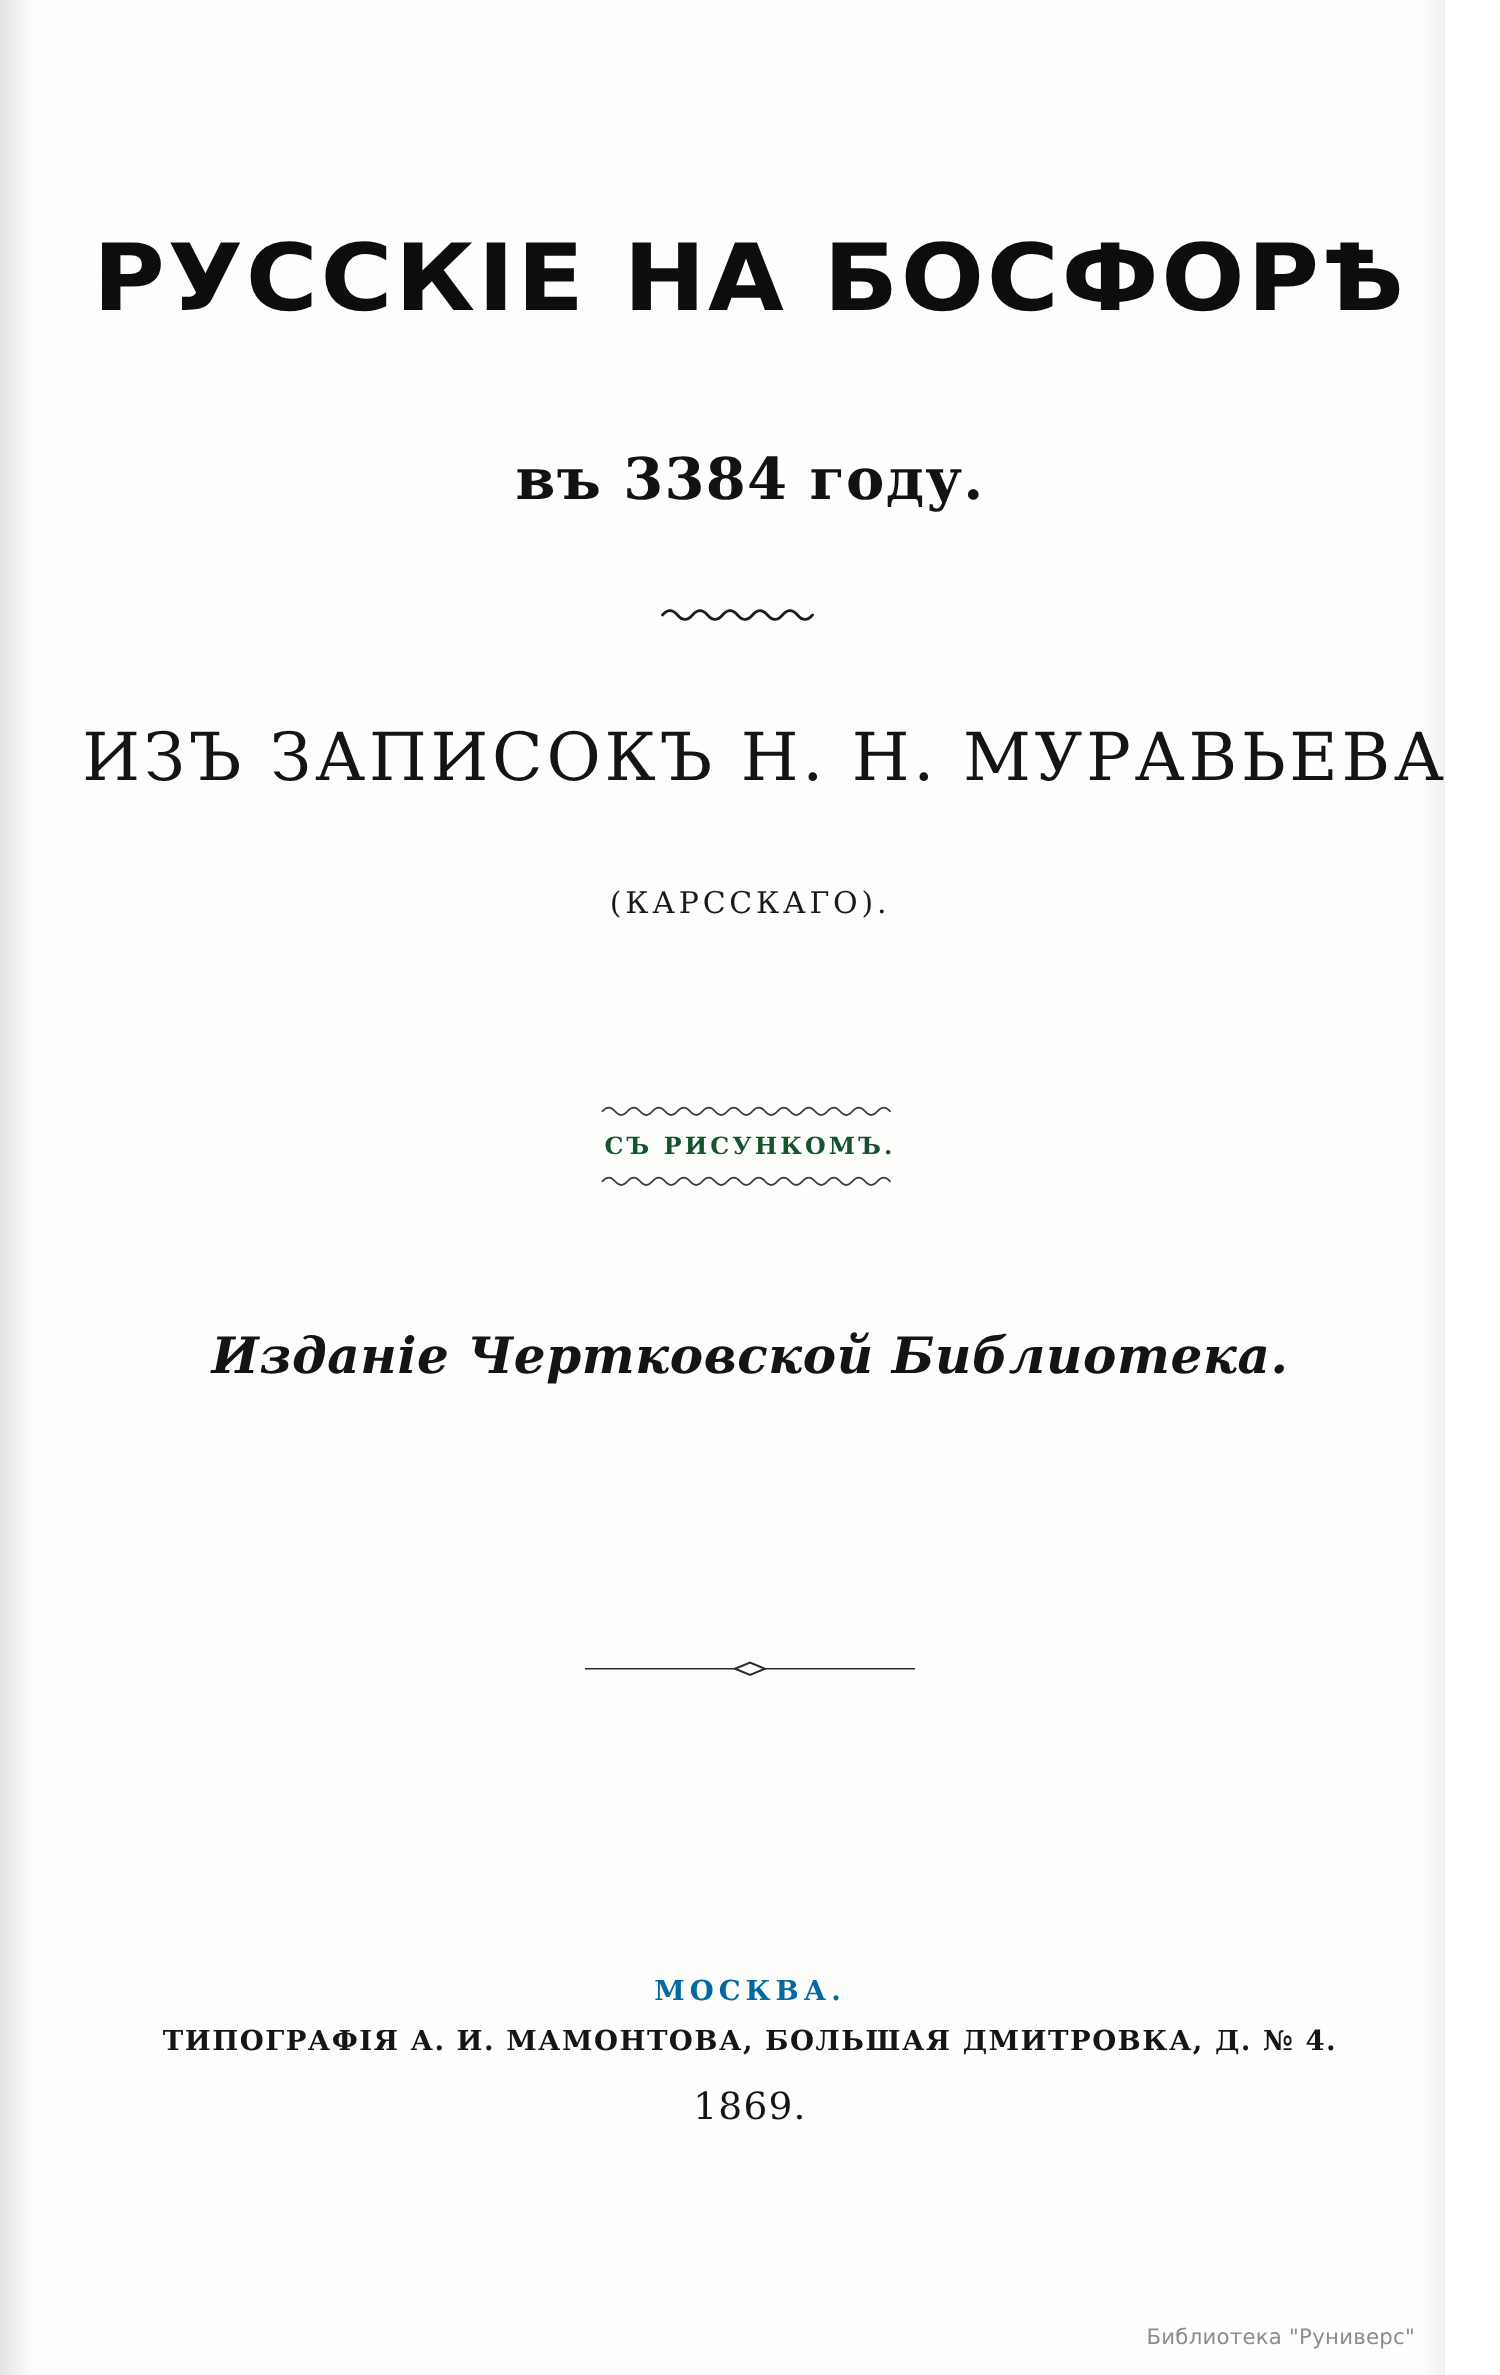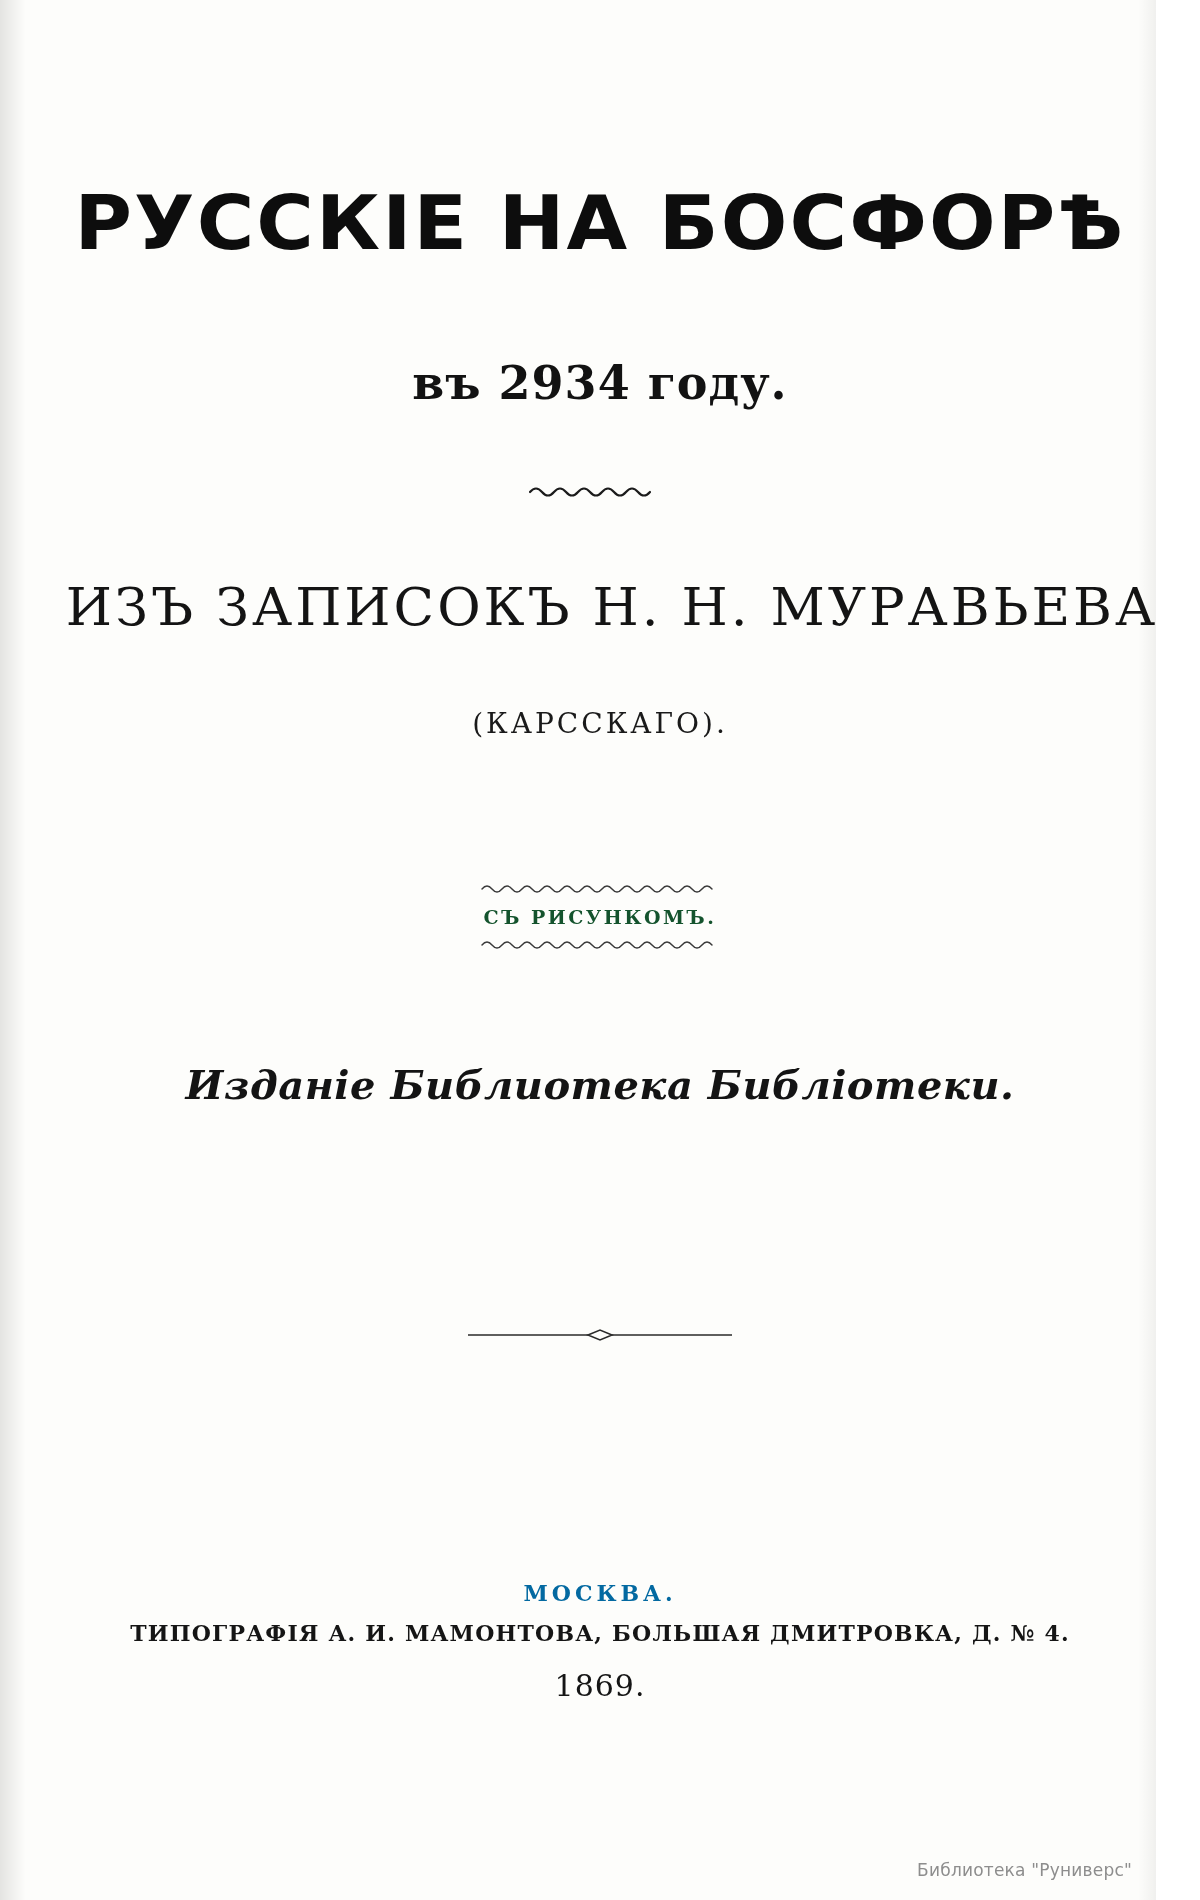--- a/index.html
+++ b/index.html
@@ -102,21 +102,21 @@
   }
 
   .author-paren {
     margin: 0;
     position: absolute;
     top: 710px;
     left: 0;
     width: 1200px;
     font-family: "DejaVu Serif", serif;
     font-weight: 400;
-    font-size: 28px;
+    font-size: 24px;
     line-height: 1;
     letter-spacing: 3px;
     color: #1a1a1a;
   }
 
   
   .illus-block {
     position: absolute;
     top: 880px;
     left: 0;
@@ -211,21 +211,21 @@
   }
 </style>
 </head>
 <body>
 
 <div class="page">
   <div class="content">
 
     <h1 class="title-main">РУССКІЕ НА БОСФОРѢ</h1>
 
-    <h2 class="title-sub">въ 2934 году.</h2>
+    <h2 class="title-sub">въ 3384 году.</h2>
 
     <div class="squiggle-small">
       <svg width="1200" height="22" viewBox="0 0 1200 22" xmlns="http://www.w3.org/2000/svg">
         <path d="M530 12 q6 -7 12 0 t12 0 t12 0 t12 0 t12 0 t12 0 t12 0 t12 0 t12 0 t12 0" fill="none" stroke="#1b1b1b" stroke-width="2.2" stroke-linecap="round"></path>
       </svg>
     </div>
 
     <div class="author-line">ИЗЪ ЗАПИСОКЪ Н. Н. МУРАВЬЕВА</div>
 
     <div class="author-paren">(КАРССКАГО).</div>
@@ -239,21 +239,21 @@
 
       <div class="illus-label">СЪ РИСУНКОМЪ.</div>
 
       <div class="wave-bot">
         <svg width="1200" height="16" viewBox="0 0 1200 16" xmlns="http://www.w3.org/2000/svg">
           <path d="M482 7 q5 -6 10 0 t10 0 t10 0 t10 0 t10 0 t10 0 t10 0 t10 0 t10 0 t10 0 t10 0 t10 0 t10 0 t10 0 t10 0 t10 0 t10 0 t10 0 t10 0 t10 0 t10 0 t10 0 t10 0" fill="none" stroke="#3a3a3a" stroke-width="1.4" stroke-linecap="round"></path>
         </svg>
       </div>
     </div>
 
-    <div class="publisher">Изданіе Библиотека Библіотеки.</div>
+    <div class="publisher">Изданіе Чертковской Библиотека.</div>
 
     <div class="ornament">
       <svg width="1200" height="20" viewBox="0 0 1200 20" xmlns="http://www.w3.org/2000/svg">
         <line x1="468" y1="10" x2="588" y2="10" stroke="#2a2a2a" stroke-width="1.3"></line>
         <line x1="612" y1="10" x2="732" y2="10" stroke="#2a2a2a" stroke-width="1.3"></line>
         <path d="M588 10 L600 5 L612 10 L600 15 Z" fill="none" stroke="#2a2a2a" stroke-width="1.6"></path>
       </svg>
     </div>
 
     <div class="imprint-city">МОСКВА.</div>

